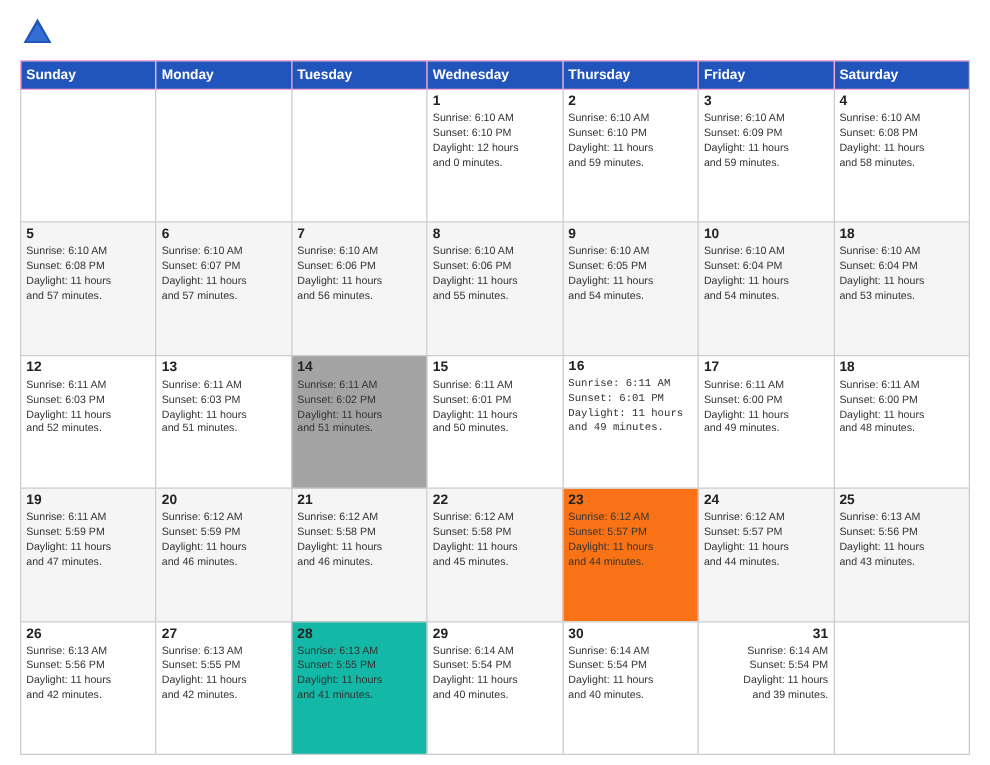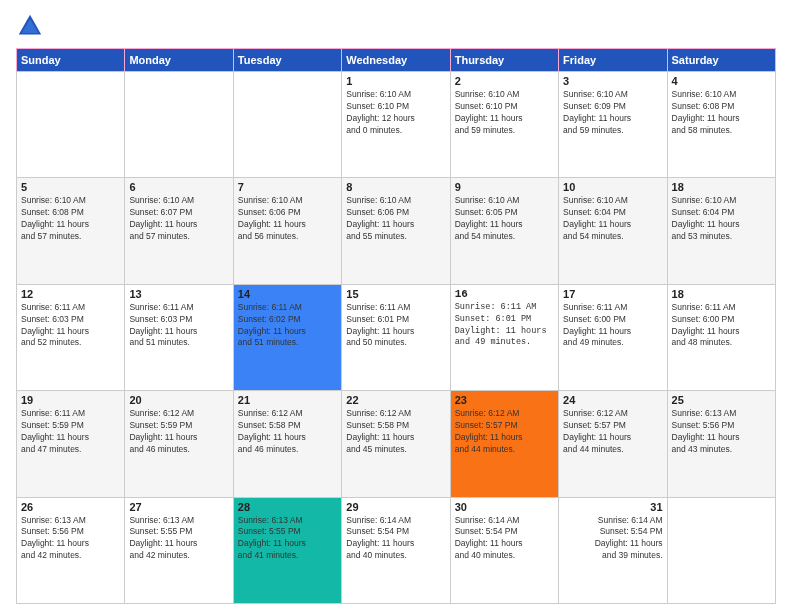--- a/index.html
+++ b/index.html
@@ -235,21 +235,21 @@
 Daylight: 11 hours
 and 52 minutes.</div>
           </td>
           <td style="background-color: rgb(255, 255, 255); margin-left: 30px;">
             <span class="day-num">13</span>
             <div class="day-info" style="white-space: pre-line;">Sunrise: 6:11 AM
 Sunset: 6:03 PM
 Daylight: 11 hours
 and 51 minutes.</div>
           </td>
-          <td style="background-color: #3b82f6; margin-left: 21px;">
+          <td style="background-color: #a3a3a3; margin-left: 21px;">
             <span class="day-num">14</span>
             <div class="day-info" style="white-space: pre-line;">Sunrise: 6:11 AM
 Sunset: 6:02 PM
 Daylight: 11 hours
 and 51 minutes.</div>
           </td>
           <td style="background-color: rgb(255, 255, 255); margin-left: 44px;">
             <span class="day-num">15</span>
             <div class="day-info" style="white-space: pre-line;">Sunrise: 6:11 AM
 Sunset: 6:01 PM

